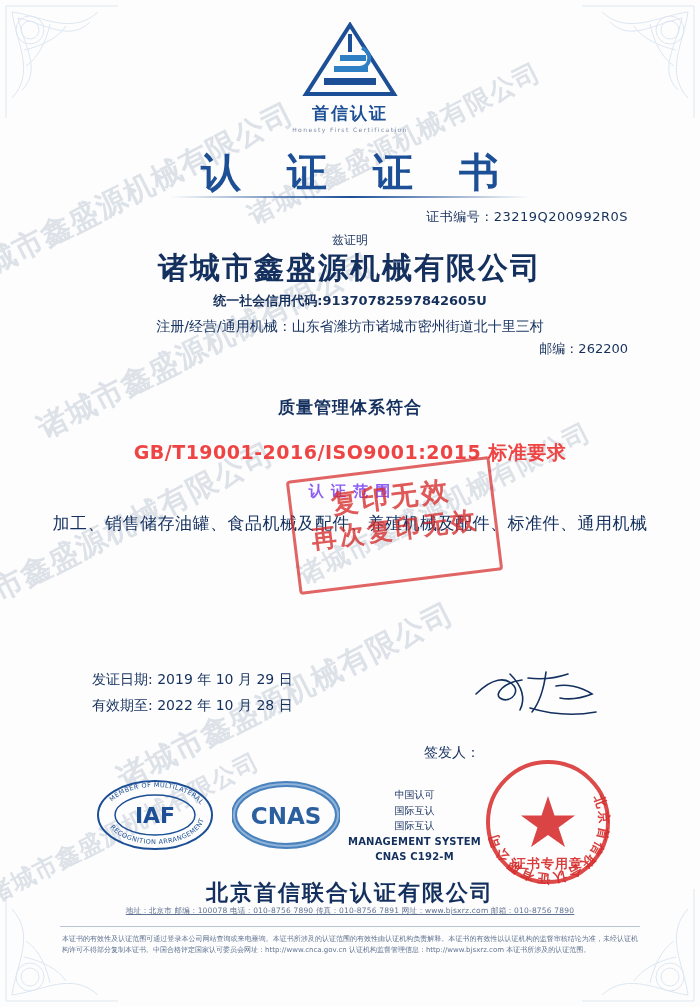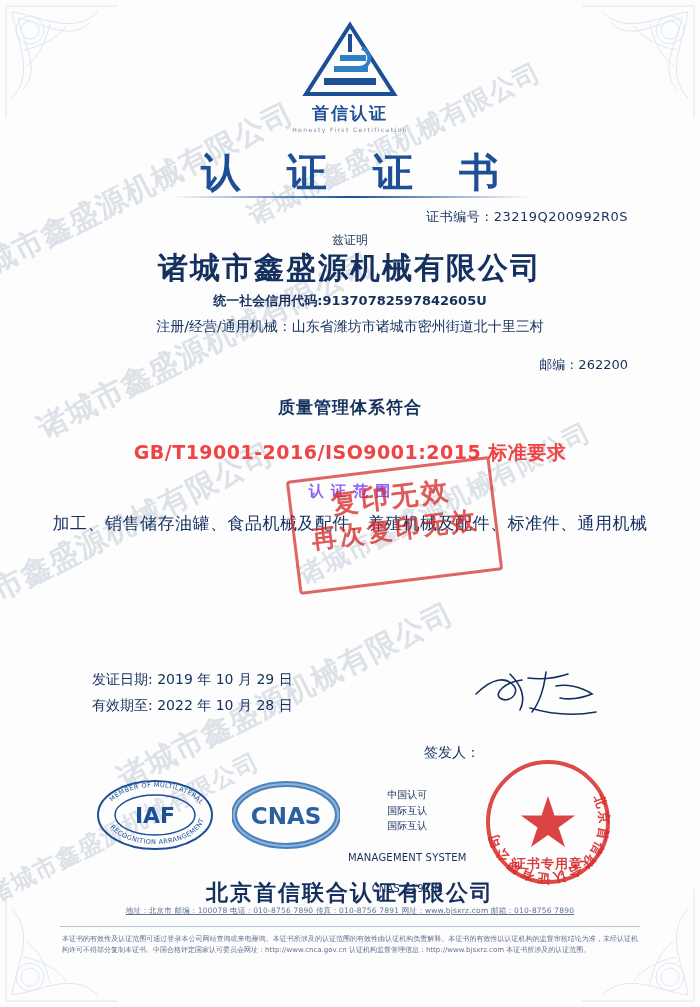--- a/index.html
+++ b/index.html
@@ -151,21 +151,21 @@
     position: absolute;
     top: 318px;
     left: 0; right: 0;
     text-align: center;
     font-size: 14px;
     color: #14305e;
   }
 
   .postcode {
     position: absolute;
-    top: 356px;
+    top: 340px;
     right: 72px;
     font-size: 13px;
     color: #16305c;
   }
 
   .qms-line {
     position: absolute;
     top: 396px;
     left: 0; right: 0;
     text-align: center;
@@ -277,21 +277,21 @@
   }
   .ms-text {
     position: absolute;
     left: 348px;
     top: 17px;
     font-size: 10px;
     color: #14305e;
     line-height: 15.5px;
     text-align: center;
   }
-  .ms-text .en { font-weight: 400; letter-spacing: .2px; margin-top: 16px; }
+  .ms-text .en { font-weight: 700; letter-spacing: .2px; }
 
   
   .seal {
     position: absolute;
     right: 88px;
     top: 758px;
     width: 128px;
     height: 128px;
     z-index: 6;
   }

